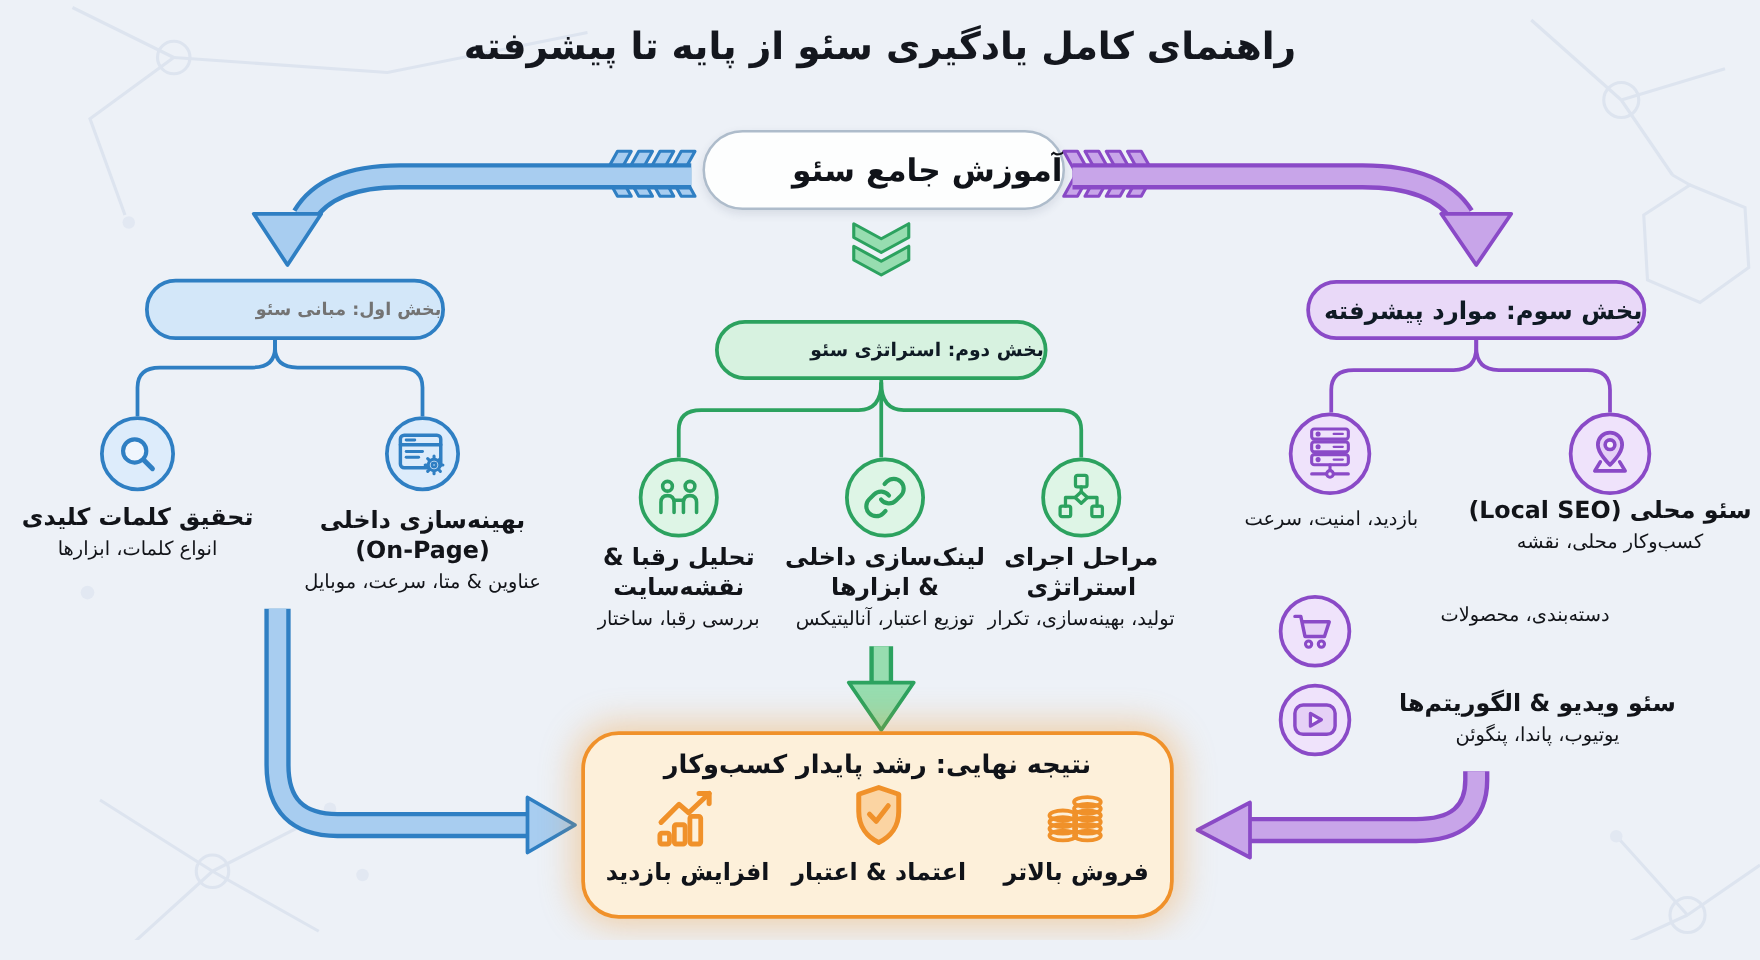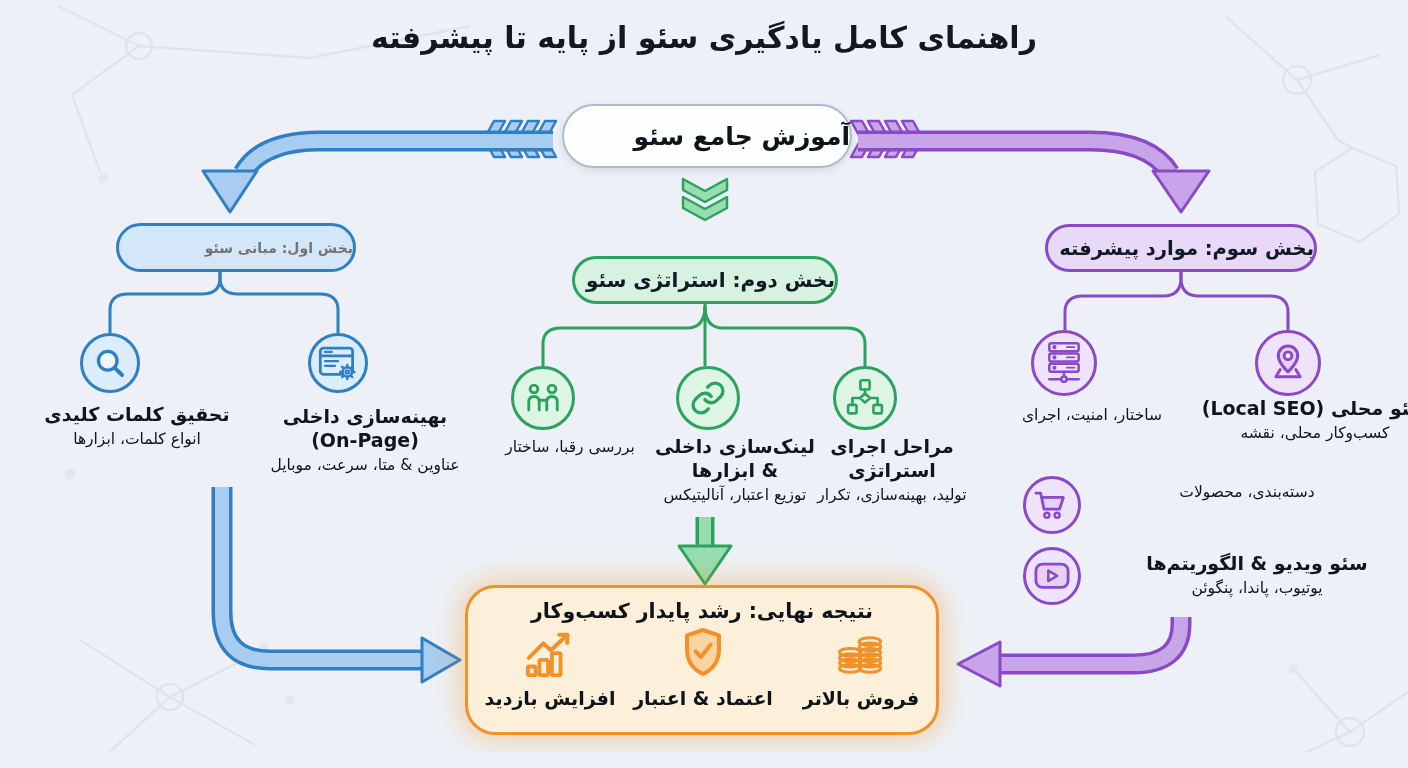--- a/index.html
+++ b/index.html
@@ -36,34 +36,34 @@
   .title{position:absolute;top:20px;left:0;width:100%;margin:0;text-align:center;direction:rtl;
          font-size:30px;font-weight:bold;color:#14171e;}
 
   .pill{position:absolute;display:flex;align-items:center;direction:rtl;
         font-weight:bold;white-space:nowrap;box-sizing:border-box;}
   .root-pill{left:562px;top:104px;width:290px;height:64px;background:#fdfefe;border:2.5px solid #aebccb;
              border-radius:32px;font-size:25px;color:#101319;box-shadow:0 3px 8px rgba(40,60,90,.12);}
   .pill-blue{left:116px;top:223px;width:240px;height:49px;background:var(--blue_pill);
              border:3px solid var(--blue);border-radius:25px;font-size:14px;color:#737373;}
   .pill-green{left:572px;top:256px;width:266px;height:48px;background:var(--green_pill);
-             border:3px solid var(--green);border-radius:25px;font-size:20px;color:#0f1a24;}
+             border:3px solid var(--green);border-radius:25px;font-size:15px;color:#0f1a24;}
   .pill-purple{left:1045px;top:224px;width:272px;height:48px;background:var(--purple_pill);
              border:3px solid var(--purple);border-radius:25px;font-size:19.5px;color:#0f1a24;}
 
   .circ{position:absolute;border-radius:50%;display:flex;align-items:center;justify-content:center;box-sizing:border-box;}
   .circ-blue{background:var(--blue_circle);border:3px solid var(--blue);}
   .circ-green{background:var(--green_circle);border:3px solid var(--green);}
   .circ-purple{background:var(--purple_circle);border:3px solid var(--purple);}
 
   .icon *{fill:none;stroke-linecap:round;stroke-linejoin:round;}
   .ic-blue *{stroke:var(--blue);} .ic-green *{stroke:var(--green);}
   .ic-purple *{stroke:var(--purple);} .ic-orange *{stroke:var(--orange);}
 
-  .node-label{position:absolute;text-align:center;direction:rtl;color:#121419;padding-left:27px;}
+  .node-label{position:absolute;text-align:center;direction:rtl;color:#121419;}
   .nt{font-weight:bold;font-size:19px;line-height:1.27;margin:0 auto;}
   .ns{font-size:15.5px;margin-top:4px;white-space:nowrap;}
 
   .result{position:absolute;left:465px;top:585px;width:474px;height:150px;box-sizing:border-box;
           background:var(--orange_bg);border:3.5px solid var(--orange);border-radius:30px;direction:rtl;
           box-shadow:0 0 26px 6px rgba(243,148,35,.35);}
   .result-title{text-align:center;font-weight:bold;font-size:20.5px;margin-top:11px;color:#101319;}
   .r-item{position:absolute;width:150px;text-align:center;top:42px;}
   .r-item .r-label{font-weight:bold;font-size:19px;color:#101319;margin-top:3px;direction:rtl;}
 </style>
@@ -263,33 +263,34 @@
   <div class="node-label" style="left:0px;top:402px;width:220px;">
     <div class="nt">تحقیق کلمات کلیدی</div>
     <div class="ns">انواع کلمات، ابزارها</div>
   </div>
   <div class="node-label" style="left:228px;top:404px;width:220px;">
     <div class="nt" style="max-width:175px;">بهینه‌سازی داخلی (On-Page)</div>
     <div class="ns">عناوین &amp; متا، سرعت، موبایل</div>
   </div>
 
   <div class="node-label" style="left:433px;top:434px;width:220px;">
+    <div class="nt" style="max-width:150px;">تحلیل رقبا &amp; نقشه‌سایت</div>
     <div class="ns">بررسی رقبا، ساختار</div>
   </div>
   <div class="node-label" style="left:598px;top:434px;width:220px;">
     <div class="nt" style="max-width:168px;">لینک‌سازی داخلی &amp; ابزارها</div>
     <div class="ns">توزیع اعتبار، آنالیتیکس</div>
   </div>
   <div class="node-label" style="left:755px;top:434px;width:220px;">
     <div class="nt" style="max-width:135px;">مراحل اجرای استراتژی</div>
     <div class="ns">تولید، بهینه‌سازی، تکرار</div>
   </div>
 
   <div class="node-label" style="left:945px;top:402px;width:240px;">
-    <div class="ns">ساختار، امنیت، اجرای</div>
+    <div class="ns">بازدید، امنیت، سرعت</div>
   </div>
   <div class="node-label" style="left:1168px;top:396px;width:240px;">
     <div class="nt" style="white-space:nowrap;">سئو محلی (Local SEO)</div>
     <div class="ns">کسب‌وکار محلی، نقشه</div>
   </div>
   <div class="node-label" style="left:1090px;top:479px;width:260px;">
     <div class="ns">دسته‌بندی، محصولات</div>
   </div>
   <div class="node-label" style="left:1100px;top:551px;width:260px;">
     <div class="nt" style="white-space:nowrap;">سئو ویدیو &amp; الگوریتم‌ها</div>

